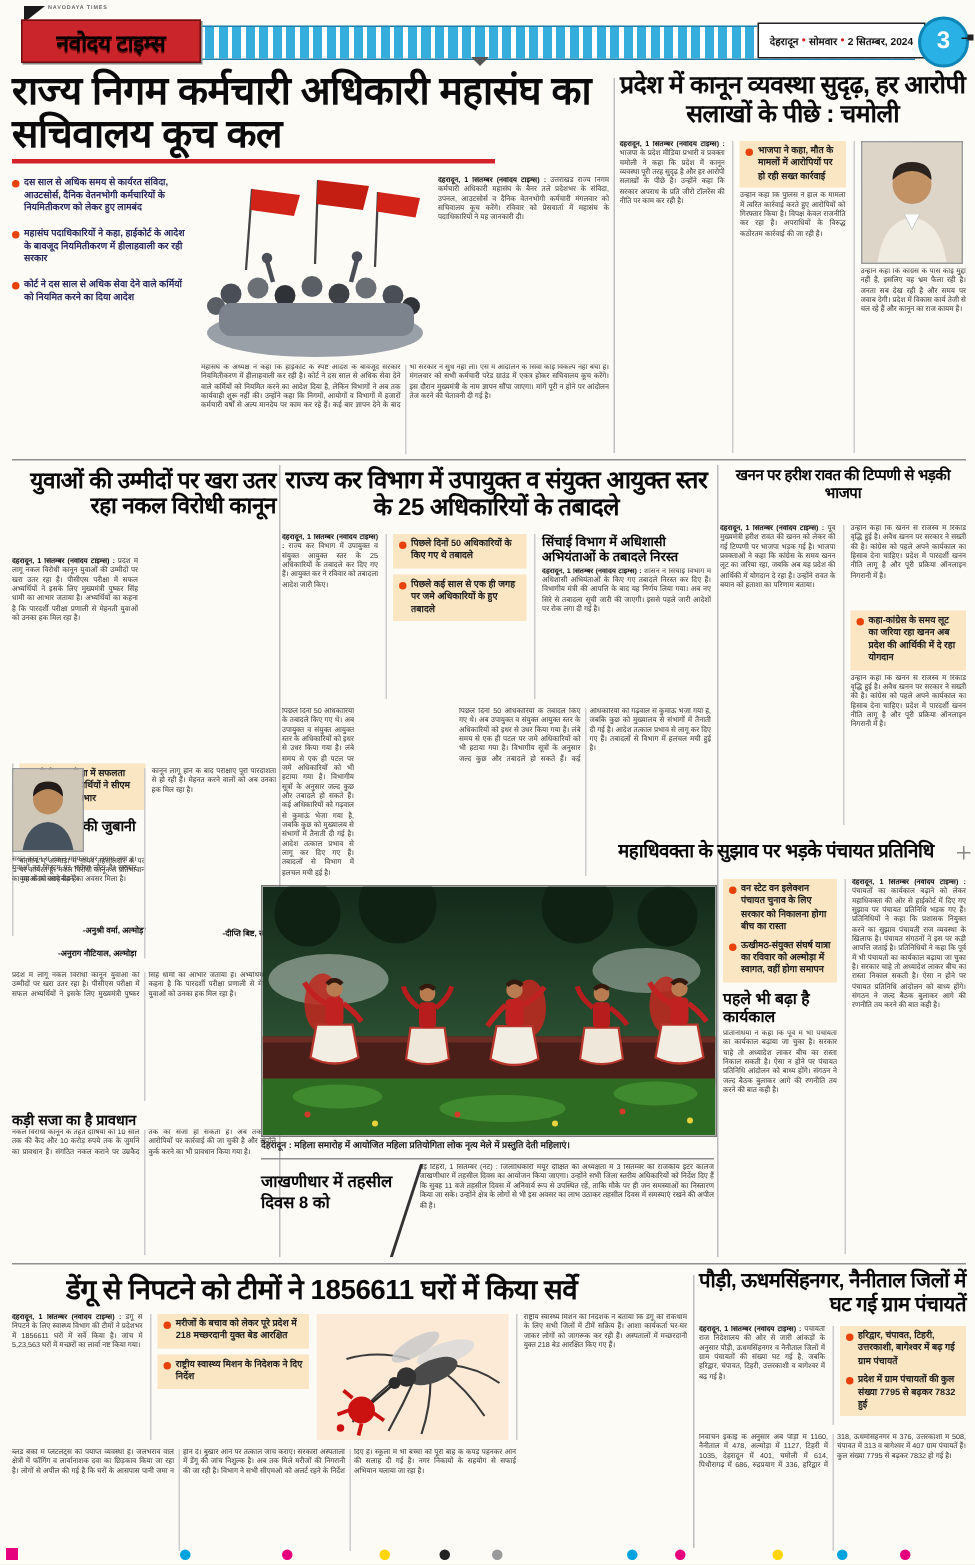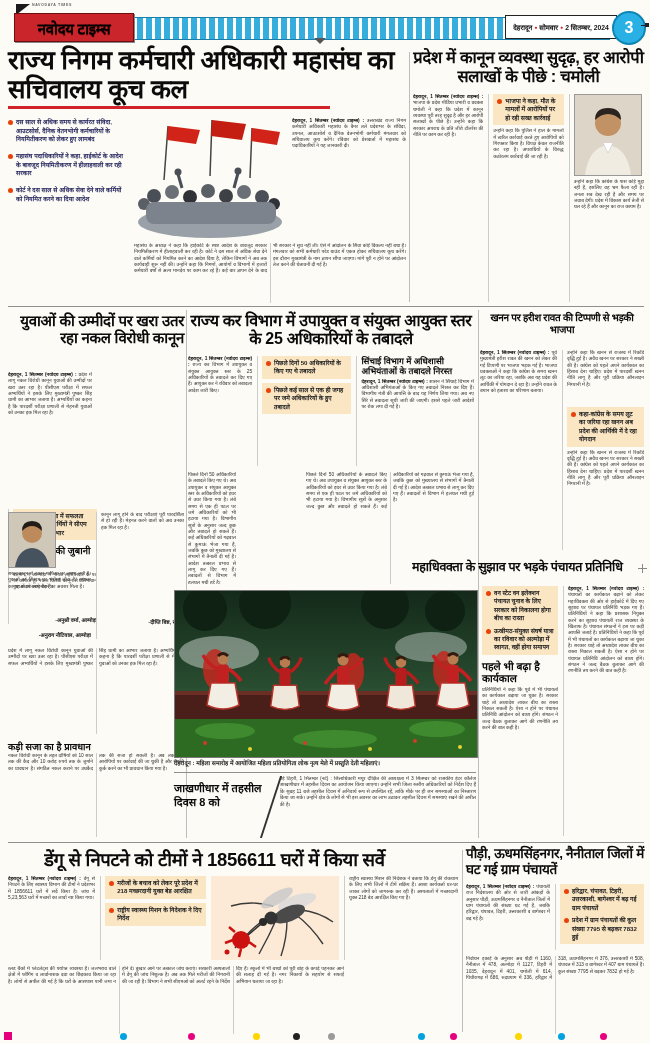--- a/index.html
+++ b/index.html
@@ -373,21 +373,21 @@
         <path d="M22,64 l-8,3 M30,73 l-2,8 M38,66 l7,5 M24,56 l-6,-5" stroke="#cc1111" stroke-width="2.5"></path>
         <circle cx="16" cy="76" r="2.5" fill="#cc1111"></circle>
       </svg>
     </div>
     <div class="sep body" style="width:110px;height:84px;">राष्ट्रीय स्वास्थ्य मिशन की निदेशक ने बताया कि डेंगू की रोकथाम के लिए सभी जिलों में टीमें सक्रिय हैं। आशा कार्यकर्ता घर-घर जाकर लोगों को जागरूक कर रही हैं। अस्पतालों में मच्छरदानी युक्त 218 बेड आरक्षित किए गए हैं।</div>
   </div>
   <div class="abs body c4" style="left:8px;top:966px;width:450px;height:68px;">ब्लड बैंकों में प्लेटलेट्स की पर्याप्त व्यवस्था है। जलभराव वाले क्षेत्रों में फॉगिंग व लार्वानाशक दवा का छिड़काव किया जा रहा है। लोगों से अपील की गई है कि घरों के आसपास पानी जमा न होने दें। बुखार आने पर तत्काल जांच कराएं। सरकारी अस्पतालों में डेंगू की जांच निशुल्क है। अब तक मिले मरीजों की निगरानी की जा रही है। विभाग ने सभी सीएमओ को अलर्ट रहने के निर्देश दिए हैं। स्कूलों में भी बच्चों को पूरी बांह के कपड़े पहनकर आने की सलाह दी गई है। नगर निकायों के सहयोग से सफाई अभियान चलाया जा रहा है।</div>
 
   <div class="vline" style="left:462px;top:850px;height:182px;"></div>
 
-  <div class="abs hl" style="left:466px;top:846px;width:178px;font-size:13.5px;line-height:1.18;text-align:left;">पौड़ी, ऊधमसिंहनगर, नैनीताल जिलों में घट गई ग्राम पंचायतें</div>
+  <div class="abs hl" style="left:466px;top:846px;width:178px;font-size:13.5px;line-height:1.18;text-align:right;">पौड़ी, ऊधमसिंहनगर, नैनीताल जिलों में घट गई ग्राम पंचायतें</div>
 
   <div class="abs flex" style="left:466px;top:884px;width:178px;gap:5px;">
     <div class="body" style="width:86px;height:66px;">
       <span class="byline">देहरादून, 1 सितम्बर (नवोदय टाइम्स) :</span>
       <span>पंचायती राज निदेशालय की ओर से जारी आंकड़ों के अनुसार पौड़ी, ऊधमसिंहनगर व नैनीताल जिलों में ग्राम पंचायतों की संख्या घट गई है, जबकि हरिद्वार, चंपावत, टिहरी, उत्तरकाशी व बागेश्वर में बढ़ गई है।</span>
     </div>
     <div class="sep" style="width:86px;">
       <div class="obox" style="flex-direction:column;gap:4px;">
         <span style="display:flex;gap:3px;">
             <span class="dot"></span>

